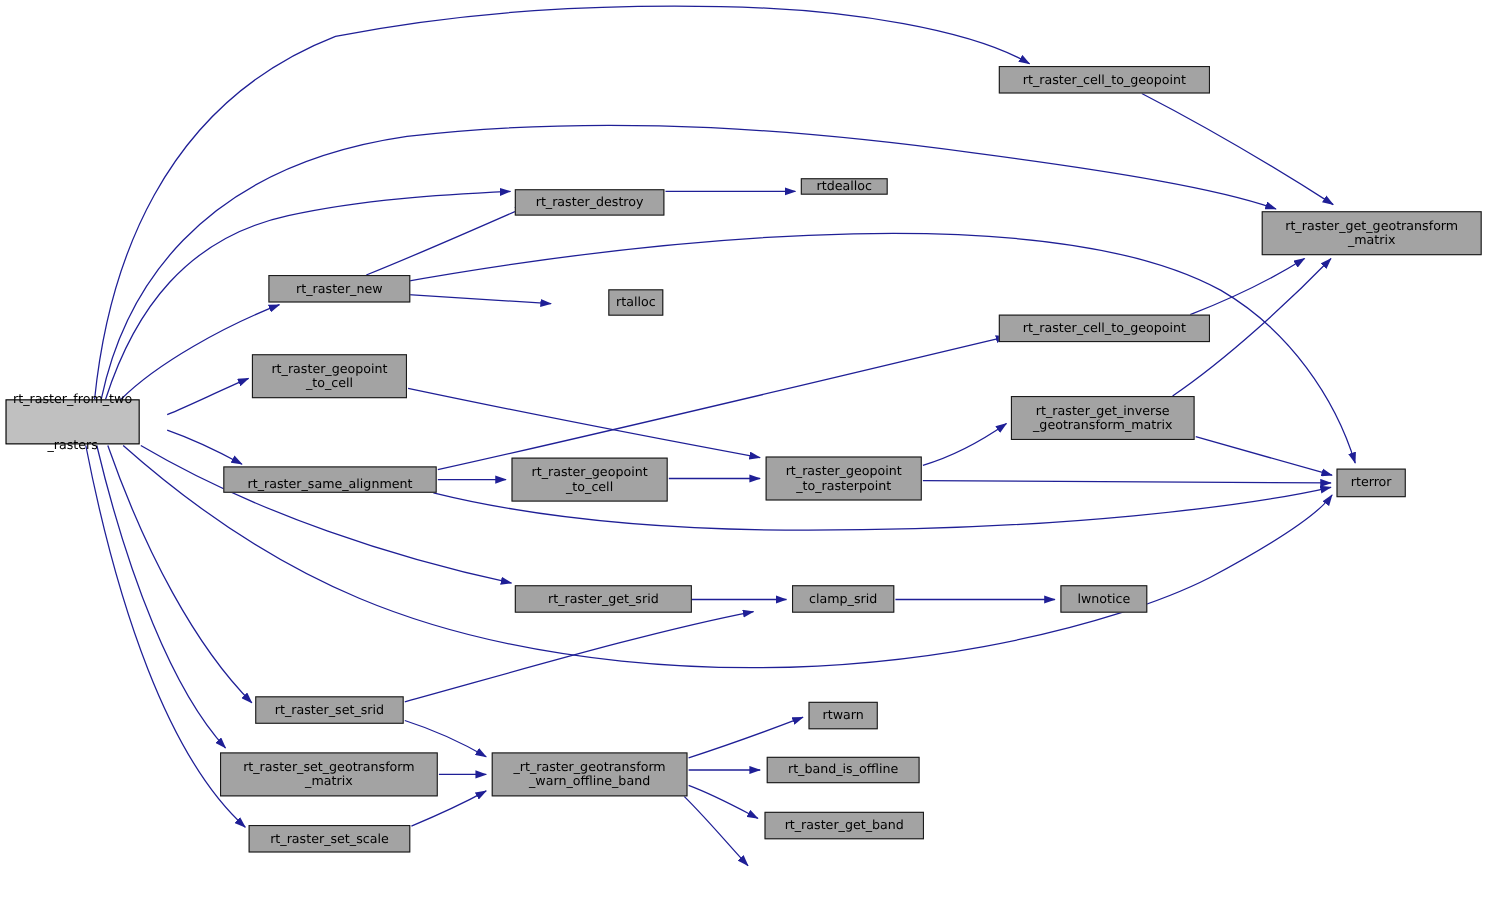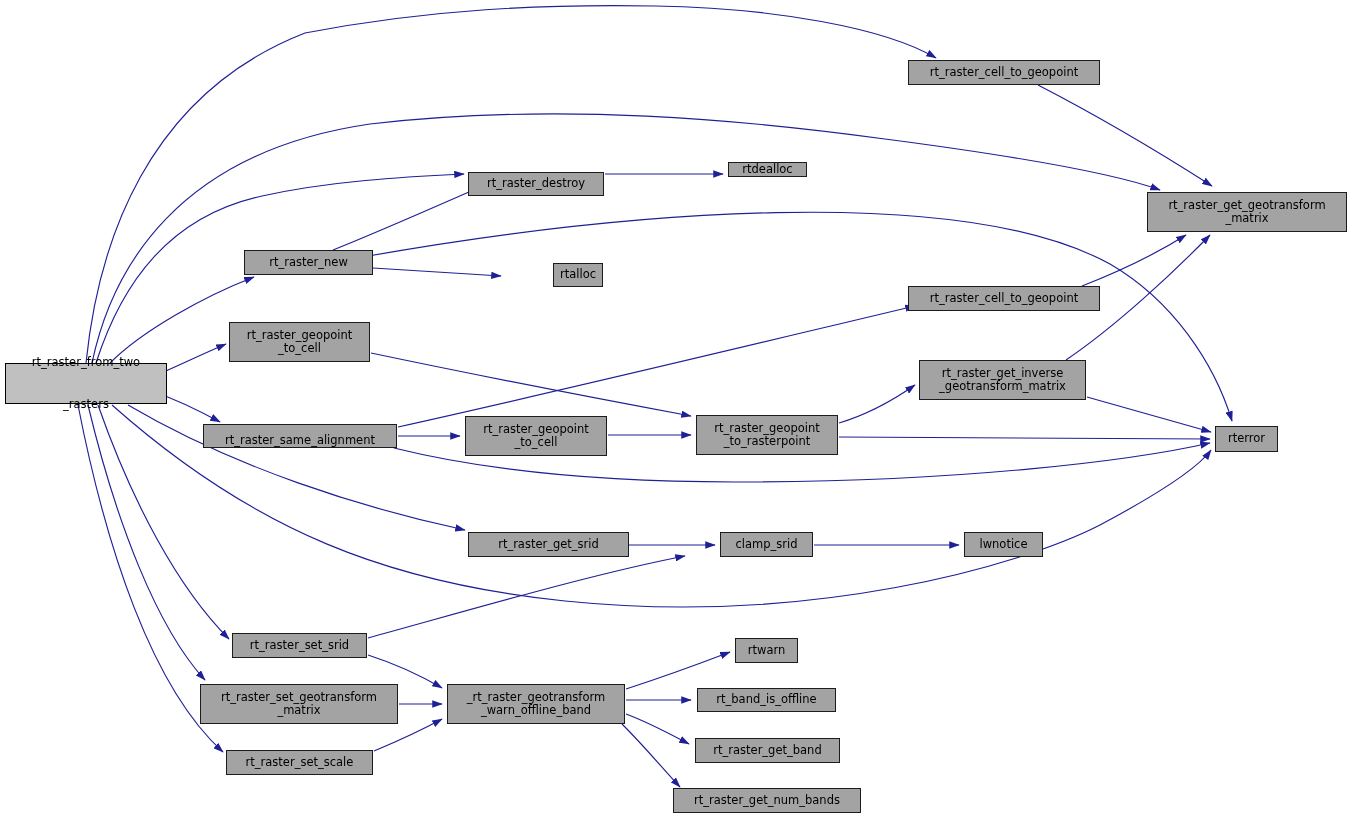--- a/index.html
+++ b/index.html
@@ -64,21 +64,21 @@
         <path d="M368,655 C396,664 418,674 442,688" class="edge" stroke="#1f1f96" marker-end="url(#arrow)"></path>
         <path d="M814,545 L959,545" class="edge" stroke="#1f1f96" marker-end="url(#arrow)"></path>
         <path d="M399,704 L442,704" class="edge" stroke="#1f1f96" marker-end="url(#arrow)"></path>
         <path d="M374,751 C398,741 420,731 442,719" class="edge" stroke="#1f1f96" marker-end="url(#arrow)"></path>
         <path d="M626,689 C663,677 696,665 730,652" class="edge" stroke="#1f1f96" marker-end="url(#arrow)"></path>
         <path d="M626,700 L691,700" class="edge" stroke="#1f1f96" marker-end="url(#arrow)"></path>
         <path d="M626,714 C650,723 668,733 689,744" class="edge" stroke="#1f1f96" marker-end="url(#arrow)"></path>
         <path d="M622,724 C646,748 663,769 680,787" class="edge" stroke="#1f1f96" marker-end="url(#arrow)"></path>
       </g>
   </svg>
-<div class="node root" style="left: 5px; top: 363px; width: 162px; height: 41px; gap: 28px;">
+<div class="node root" style="left: 5px; top: 363px; width: 122px; height: 41px; gap: 28px;">
       <span>rt_raster_from_two</span>
       <span>_rasters</span>
     </div>
     <div class="node" style="left: 908px; top: 60px; width: 192px; height: 25px;">
       <span>rt_raster_cell_to_geopoint</span>
     </div>
     <div class="node" style="left: 468px; top: 172px; width: 136px; height: 24px;">
       <span>rt_raster_destroy</span>
     </div>
     <div class="node" style="left: 728px; top: 162px; width: 79px; height: 15px;">
@@ -144,16 +144,13 @@
     </div>
     <div class="node" style="left: 735px; top: 638px; width: 63px; height: 25px;">
       <span>rtwarn</span>
     </div>
     <div class="node" style="left: 697px; top: 688px; width: 139px; height: 24px;">
       <span>rt_band_is_offline</span>
     </div>
     <div class="node" style="left: 695px; top: 738px; width: 145px; height: 25px;">
       <span>rt_raster_get_band</span>
     </div>
-    <div class="node" style="left: 673px; top: 788px; width: 188px; height: 25px;">
-      <span>rt_raster_get_num_bands</span>
-    </div>
   </div>
 
 </body></html>

